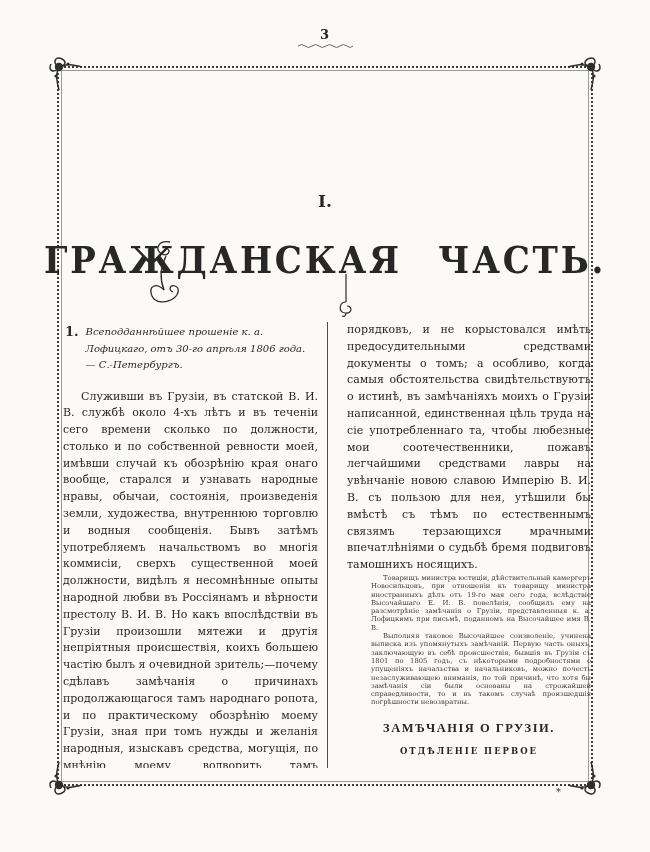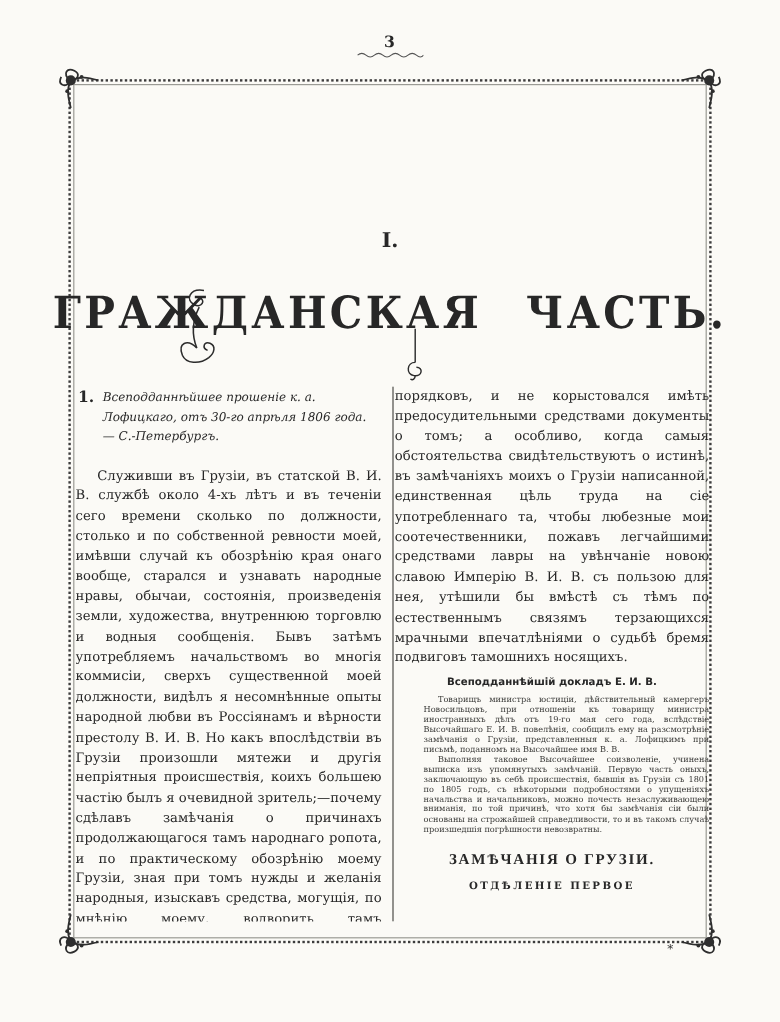--- a/index.html
+++ b/index.html
@@ -51,21 +51,21 @@
   .title-flourish.left { left:146px; top:238px; width:36px; height:72px; }
   .title-flourish.mid  { left:336px; top:272px; width:20px; height:46px; }
 
   
   .columns {
     position:absolute; left:63px; top:322px; width:528px; height:446px;
     display:flex; overflow:hidden;
   }
   .col { width:50%; }
   .col-left  { padding-right:9px; }
-  .col-right { padding-left:1px; border-left:1px solid #4c4c48; }
+  .col-right { padding-left:19px; border-left:1px solid #4c4c48; }
 
   .item-head { display:flex; margin:2px 0 15px 2px; }
   .item-num { font-weight:bold; font-size:13px; margin-right:7px; font-style:normal; }
   .item-heading {
     font-style:italic; font-size:10px; line-height:16.5px;
     padding-right:4px;
   }
 
   p.body {
     font-size:11px; line-height:16.8px; text-align:justify;
@@ -186,21 +186,20 @@
       <span class="item-num">1.</span>
       <span class="item-heading">Всеподданнѣйшее прошеніе к. а. Лофицкаго, отъ 30-го апрѣля 1806 года. — С.-Петербургъ.</span>
     </div>
     <p class="body">Служивши въ Грузіи, въ статской В. И. В. службѣ около 4-хъ лѣтъ и въ теченіи сего времени сколько по должности, столько и по собственной ревности моей, имѣвши случай къ обозрѣнію края онаго вообще, старался и узнавать народные нравы, обычаи, состоянія, произведенія земли, художества, внутреннюю торговлю и водныя сообщенія. Бывъ затѣмъ употребляемъ начальствомъ во многія коммисіи, сверхъ существенной моей должности, видѣлъ я несомнѣнные опыты народной любви въ Россіянамъ и вѣрности престолу В. И. В. Но какъ впослѣдствіи въ Грузіи произошли мятежи и другія непріятныя происшествія, коихъ большею частію былъ я очевидной зритель;—почему сдѣлавъ замѣчанія о причинахъ продолжающагося тамъ народнаго ропота, и по практическому обозрѣнію моему Грузіи, зная при томъ нужды и желанія народныя, изыскавъ средства, могущія, по мнѣнію моему, водворить тамъ спокойствіе, которое бы, сдѣлавшись залогомъ государственныхъ попеченій о благоденствіи тамошнихъ обывателей, послужило толико надежнымъ основаніемъ на совершеніе дальнѣйшихъ о странѣ той предположеній, осмѣливаюсь, водимый священнѣйшими обязанностями дражайшему моему отечеству, представить оныя В. И. В. всемилостивѣйшему возрѣнію.</p>
 
   </div>
 
   <div class="col col-right">
     <p class="body no-indent">порядковъ, и не корыстовался имѣть предосудительными средствами документы о томъ; а особливо, когда самыя обстоятельства свидѣтельствуютъ о истинѣ, въ замѣчаніяхъ моихъ о Грузіи написанной, единственная цѣль труда на сіе употребленнаго та, чтобы любезные мои соотечественники, пожавъ легчайшими средствами лавры на увѣнчаніе новою славою Имперію В. И. В. съ пользою для нея, утѣшили бы вмѣстѣ съ тѣмъ по естественнымъ связямъ терзающихся мрачными впечатлѣніями о судьбѣ бремя подвиговъ тамошнихъ носящихъ.</p>
 
-    <div class="report-heading">Всеподданнѣйшій докладъ Е. И. В.</div>
 
     <p class="small">Товарищъ министра юстиціи, дѣйствительный камергеръ Новосильцовъ, при отношеніи къ товарищу министра иностранныхъ дѣлъ отъ 19-го мая сего года, вслѣдствіе Высочайшаго Е. И. В. повелѣнія, сообщилъ ему на разсмотрѣніе замѣчанія о Грузіи, представленныя к. а. Лофицкимъ при письмѣ, поданномъ на Высочайшее имя В. В.</p>
     <p class="small">Выполняя таковое Высочайшее соизволеніе, учинена выписка изъ упомянутыхъ замѣчаній. Первую часть оныхъ, заключающую въ себѣ происшествія, бывшія въ Грузіи съ 1801 по 1805 годъ, съ нѣкоторыми подробностями о упущеніяхъ начальства и начальниковъ, можно почесть незаслуживающею вниманія, по той причинѣ, что хотя бы замѣчанія сіи были основаны на строжайшей справедливости, то и въ такомъ случаѣ произшедшія погрѣшности невозвратны.</p>
 
     <div class="section-title">ЗАМѢЧАНІЯ О ГРУЗІИ.</div>
     <div class="subsection-title">ОТДѢЛЕНІЕ ПЕРВОЕ</div>
 
   </div>
 
 </div>

